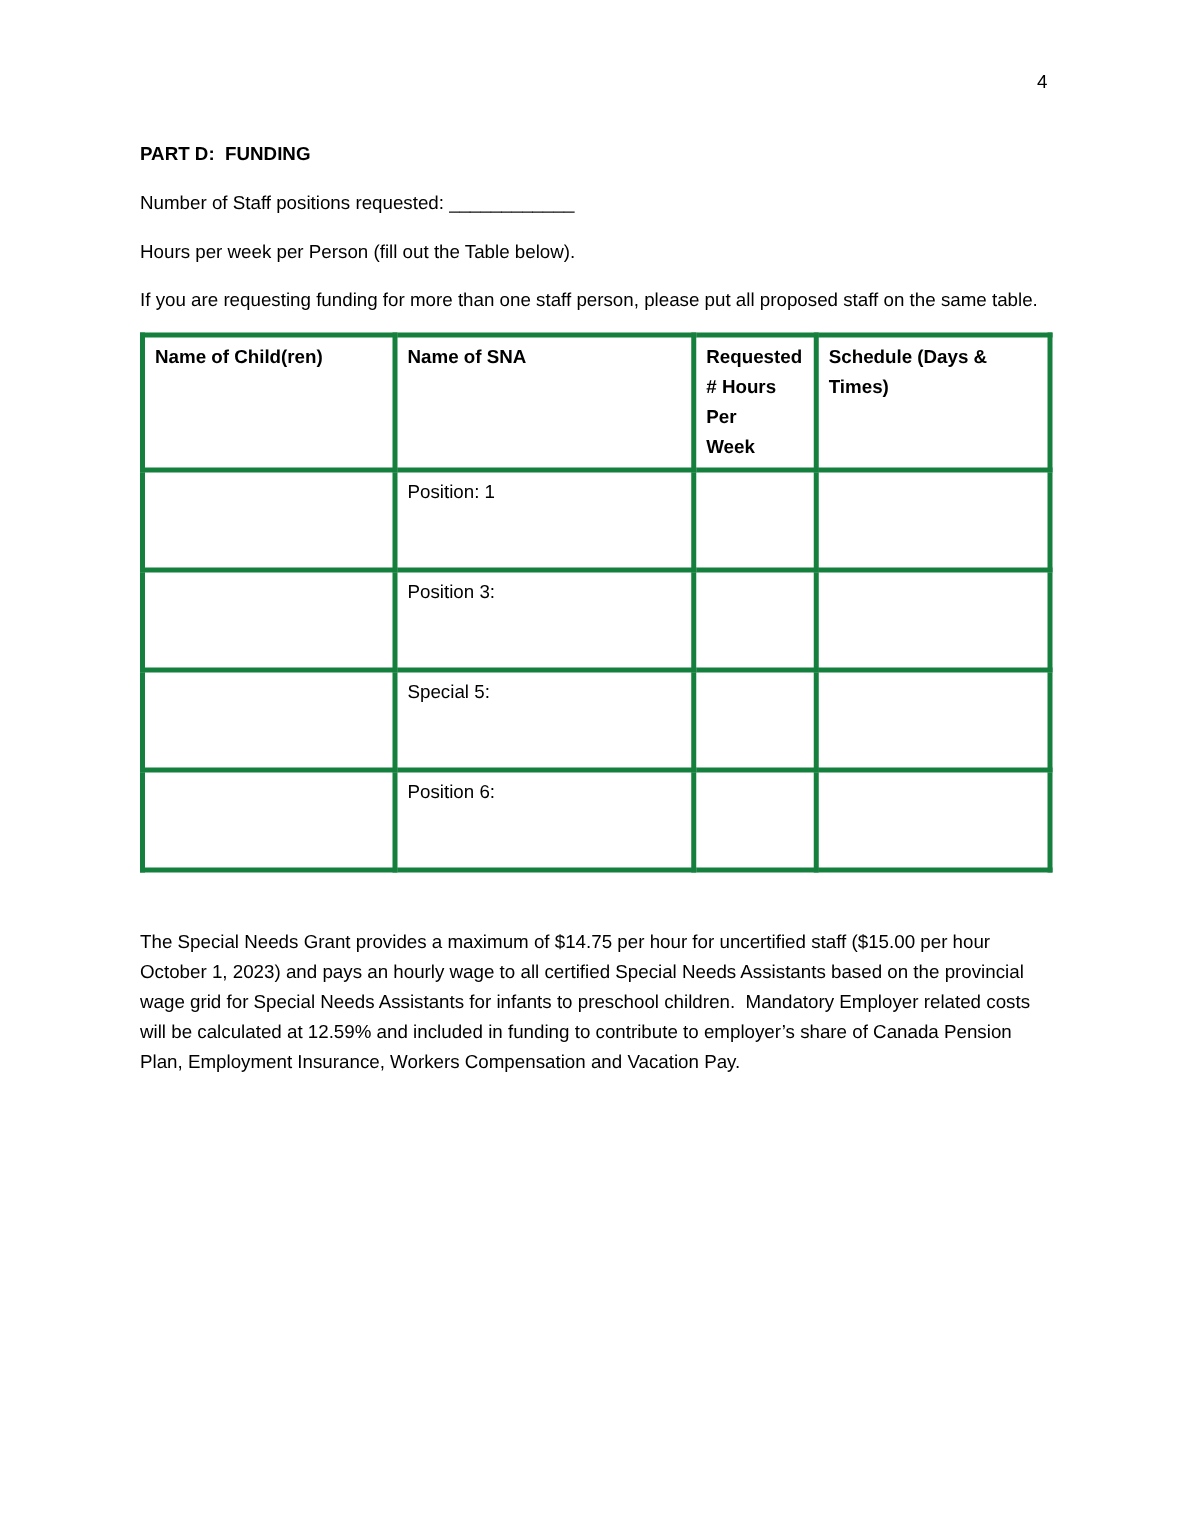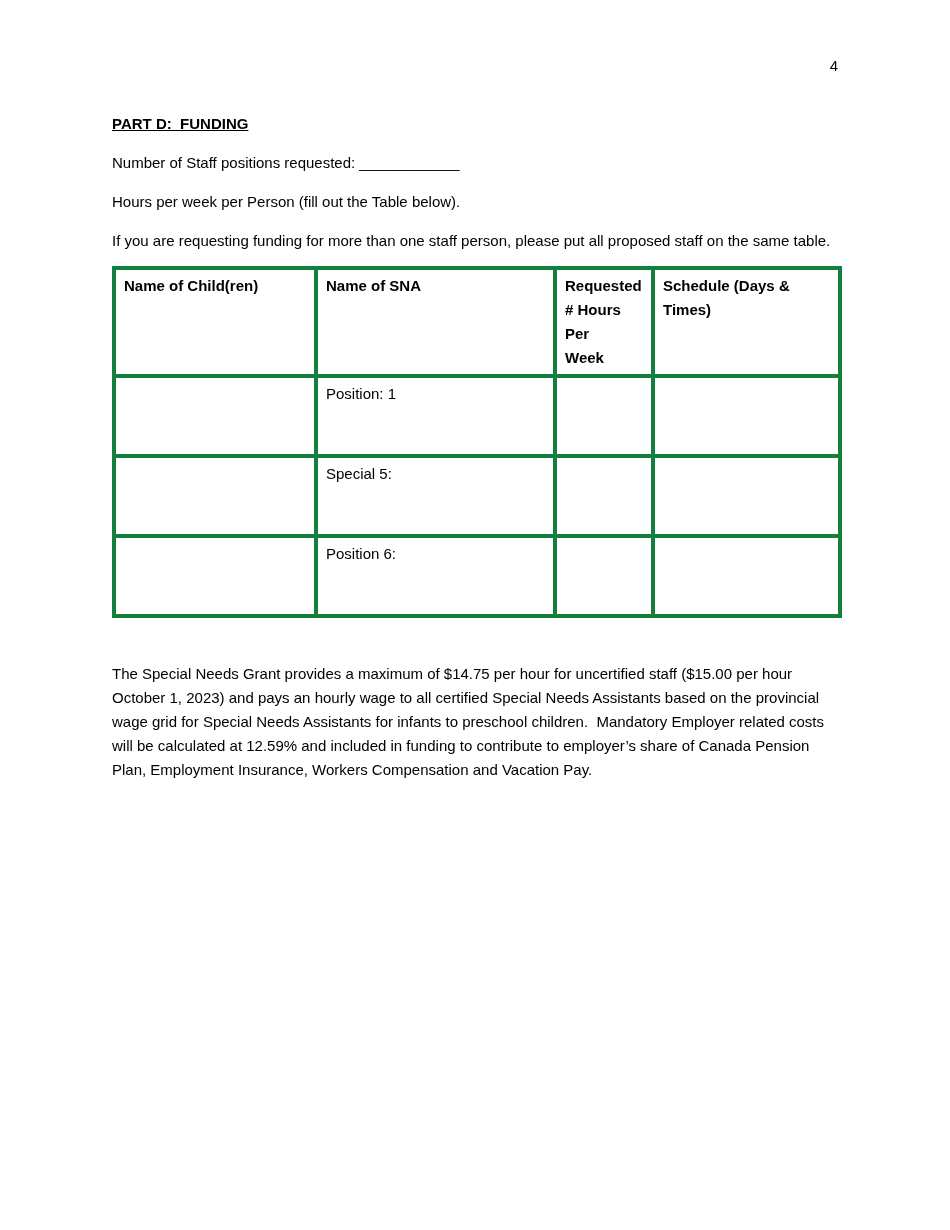--- a/index.html
+++ b/index.html
@@ -34,21 +34,20 @@
     top: 112px;
     width: 726px;
     font-size: 15px;
     line-height: 24px;
   }
   .heading {
     font-size: 15px;
     font-weight: 700;
     white-space: pre-wrap;
     margin: 0 0 15px 0;
-    text-decoration: underline;
   }
   .para {
     margin: 0 0 15px 0;
     white-space: pre-wrap;
   }
   .para.pre-table {
     margin-bottom: 13px;
   }
   table.funding {
     border-collapse: collapse;
@@ -116,20 +115,26 @@
       </thead>
       <tbody>
         <tr>
           <td></td>
           <td>Position: 1</td>
           <td></td>
           <td></td>
         </tr>
         <tr>
           <td></td>
+          <td>Position 3:</td>
+          <td></td>
+          <td></td>
+        </tr>
+        <tr>
+          <td></td>
           <td>Special 5:</td>
           <td></td>
           <td></td>
         </tr>
         <tr>
           <td></td>
           <td>Position 6:</td>
           <td></td>
           <td></td>
         </tr>

